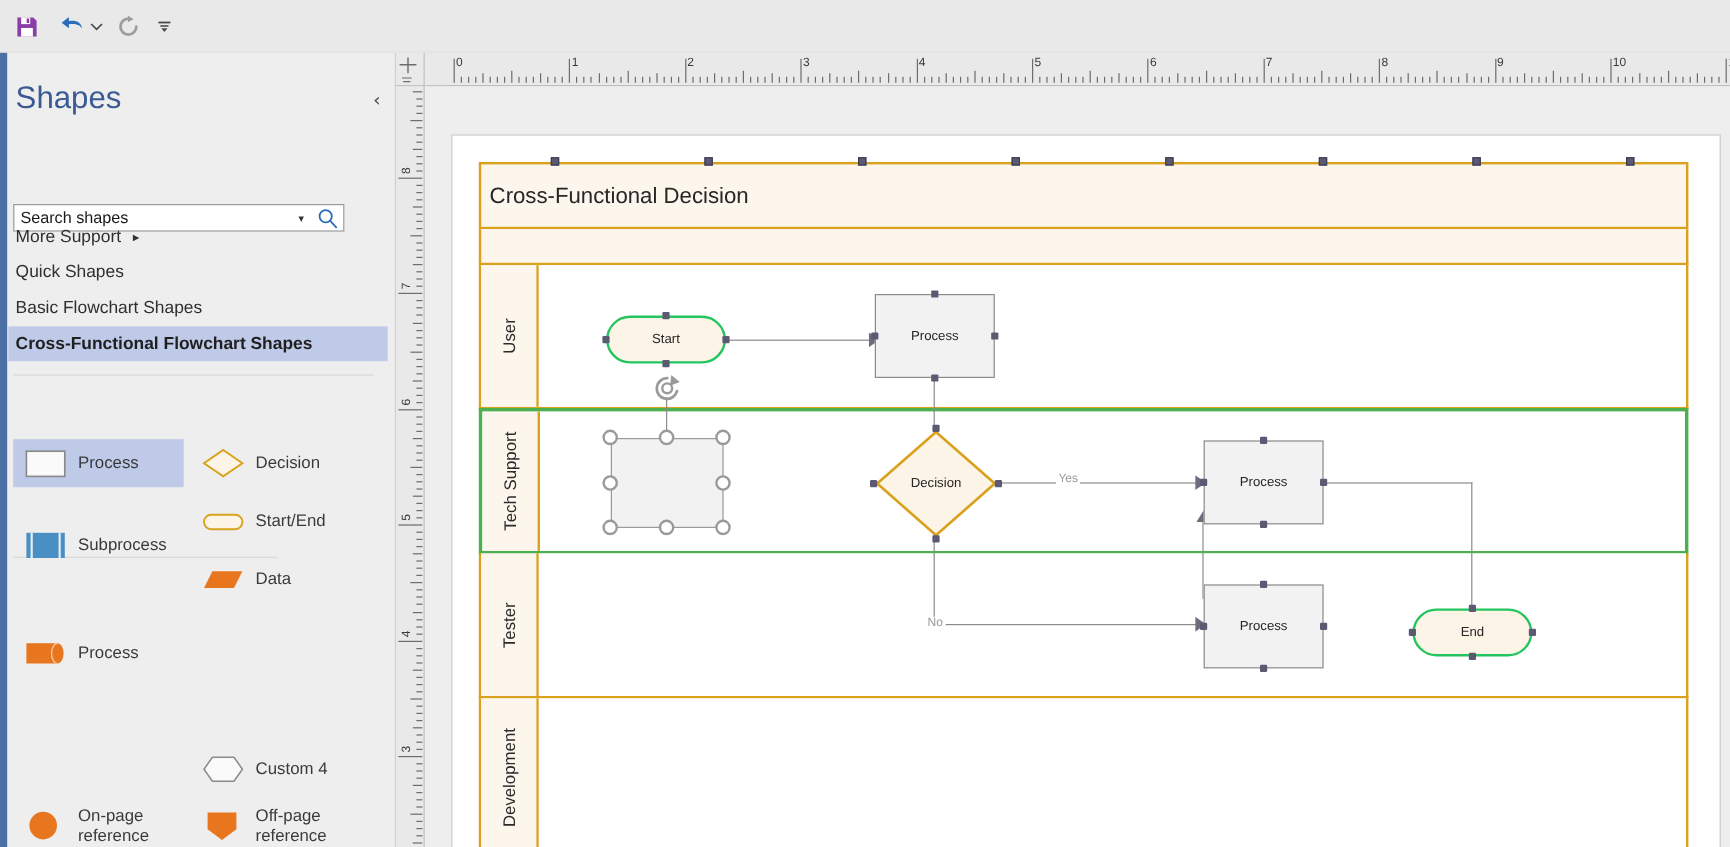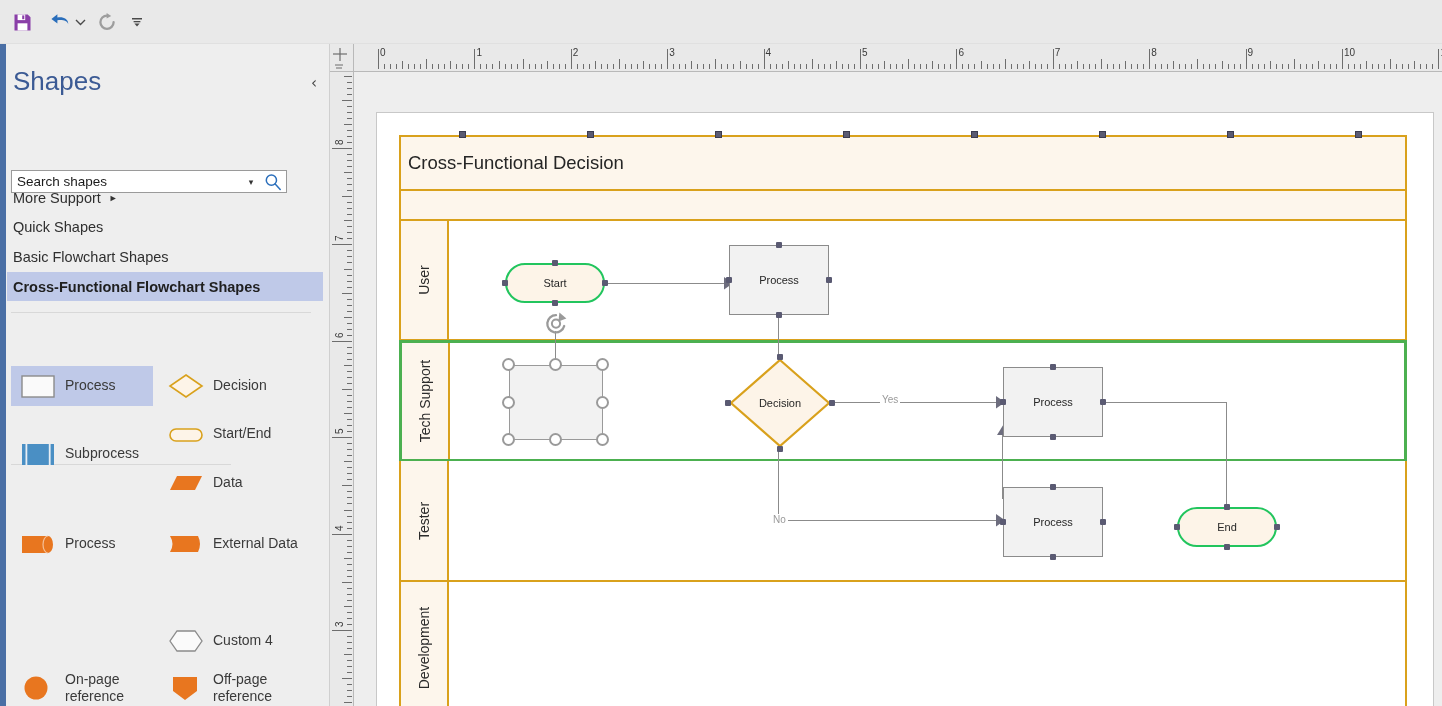--- a/index.html
+++ b/index.html
@@ -324,28 +324,20 @@
     </div>
 
     <div class="shape-item" style="left:11px; top:480px;">
       <span class="shape-icon">
         <svg width="36" height="28" viewBox="0 0 36 28">
           <path d="M2 6 H28 A5 8.5 0 0 1 28 23 H2 Z" fill="#e8761f"></path>
           <path d="M28 6 A5 8.5 0 0 0 28 23" fill="none" stroke="#f5c098" stroke-width="1.2"></path>
         </svg>
       </span>
       <span class="shape-label">Process</span>
-    </div>
-    <div class="shape-item" style="left:159px; top:480px;">
-      <span class="shape-icon">
-        <svg width="36" height="28" viewBox="0 0 36 28">
-          <path d="M2 6 Q7 14 2 22 H30 Q34 14 30 6 Z" fill="#e8761f"></path>
-        </svg>
-      </span>
-      <span class="shape-label">External Data</span>
     </div>
 
 
     <div class="shape-item" style="left:159px; top:577px;">
       <span class="shape-icon">
         <svg width="36" height="28" viewBox="0 0 36 28">
             <path d="M9 4 H27 L34 14 L27 24 H9 L2 14 Z" fill="#fafafa" stroke="#8b8b8b" stroke-width="1.3"></path>
           </svg>
       </span>
       <span class="shape-label">Custom 4</span>

